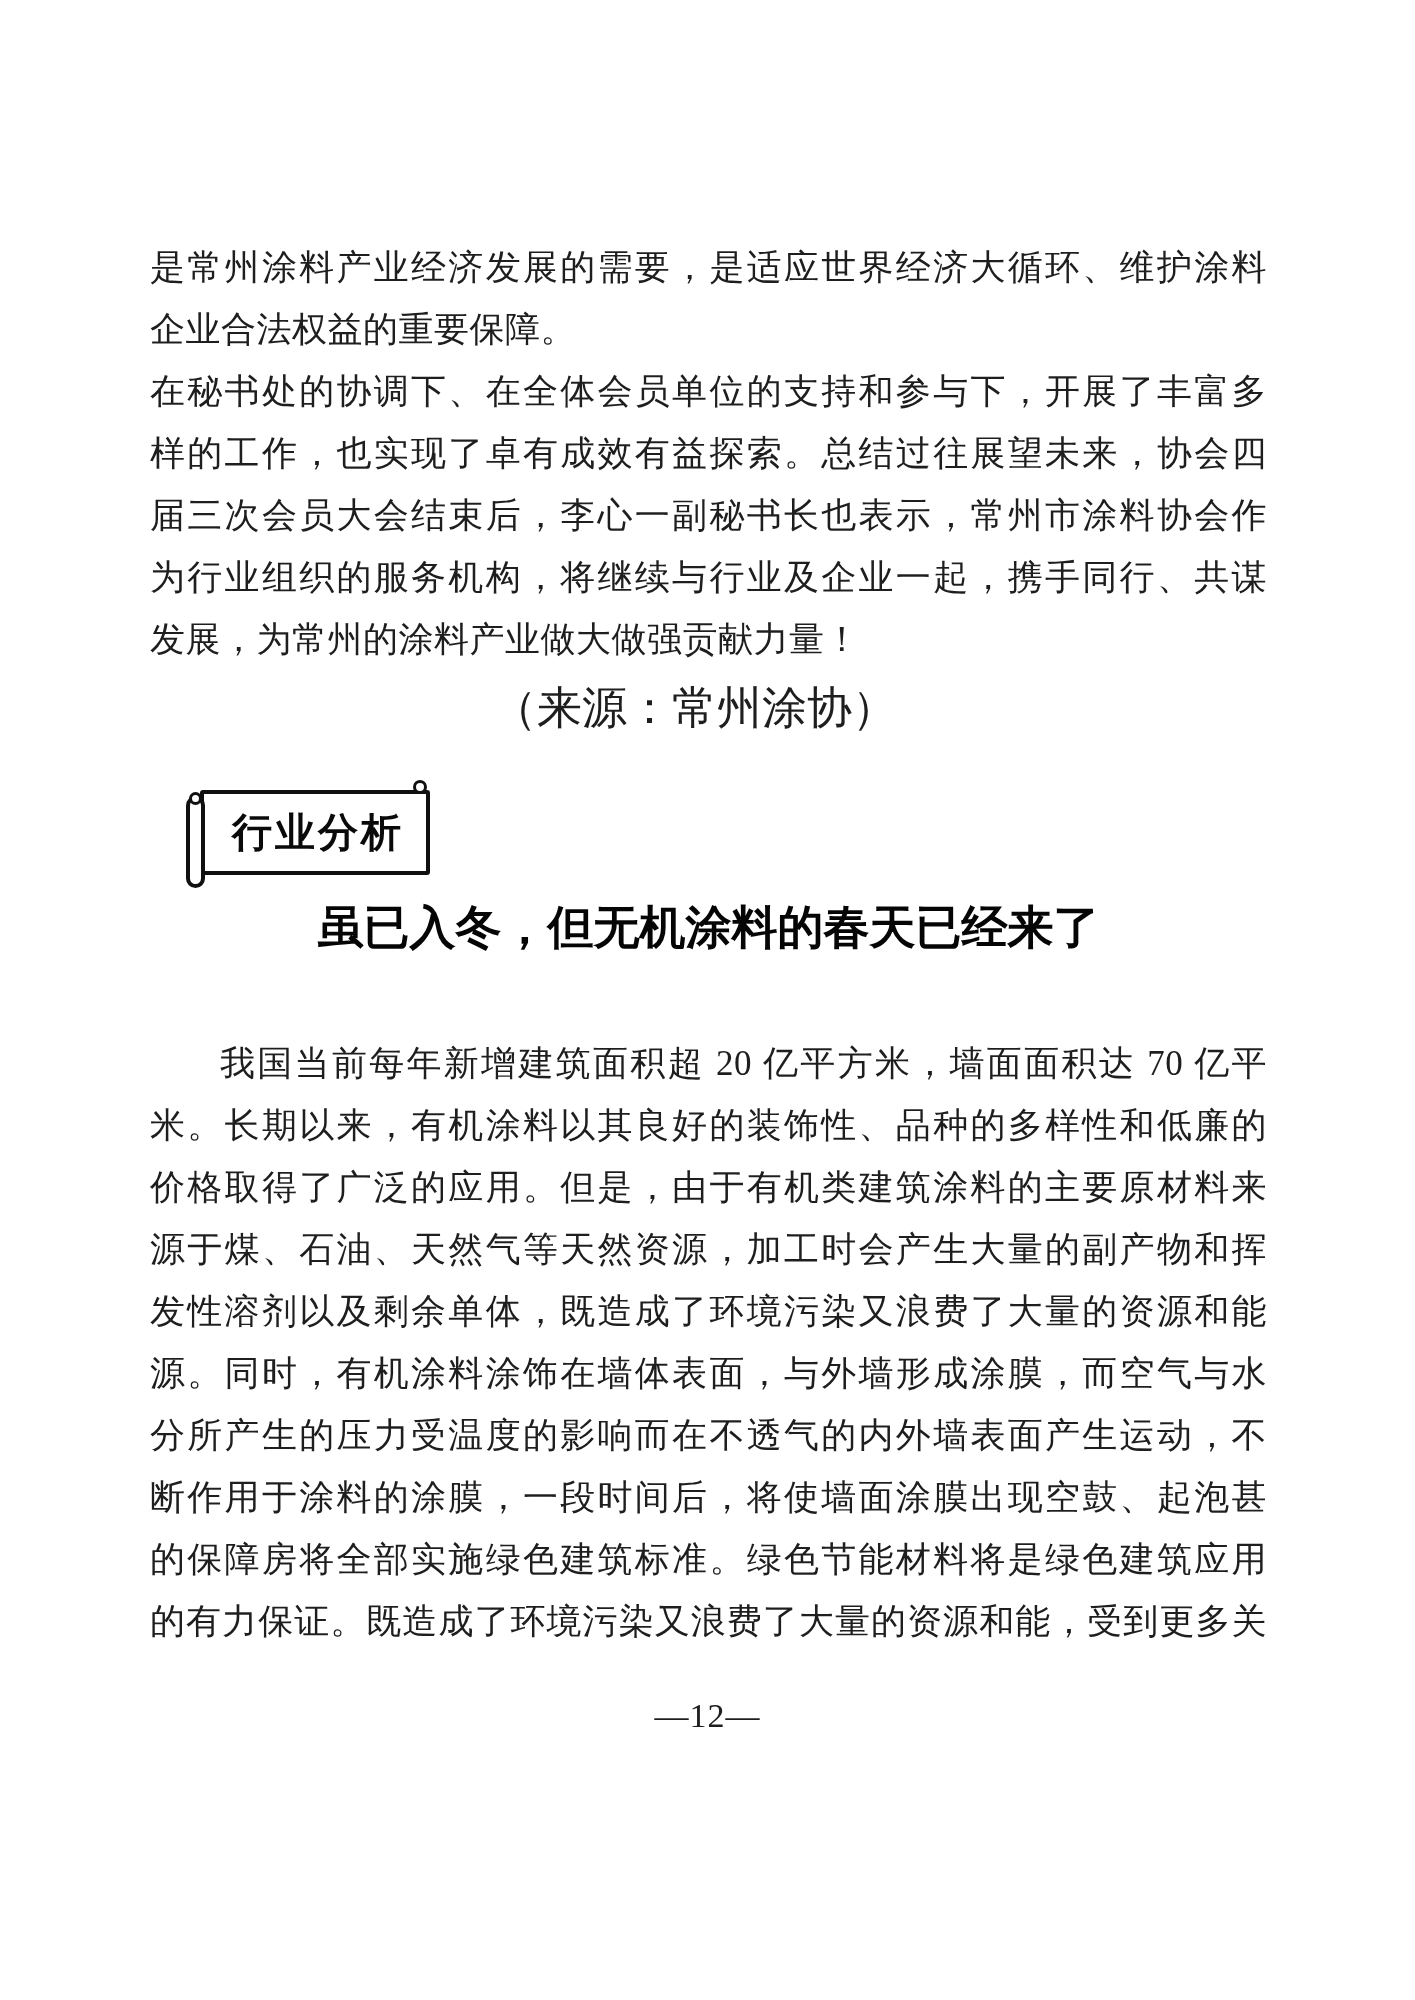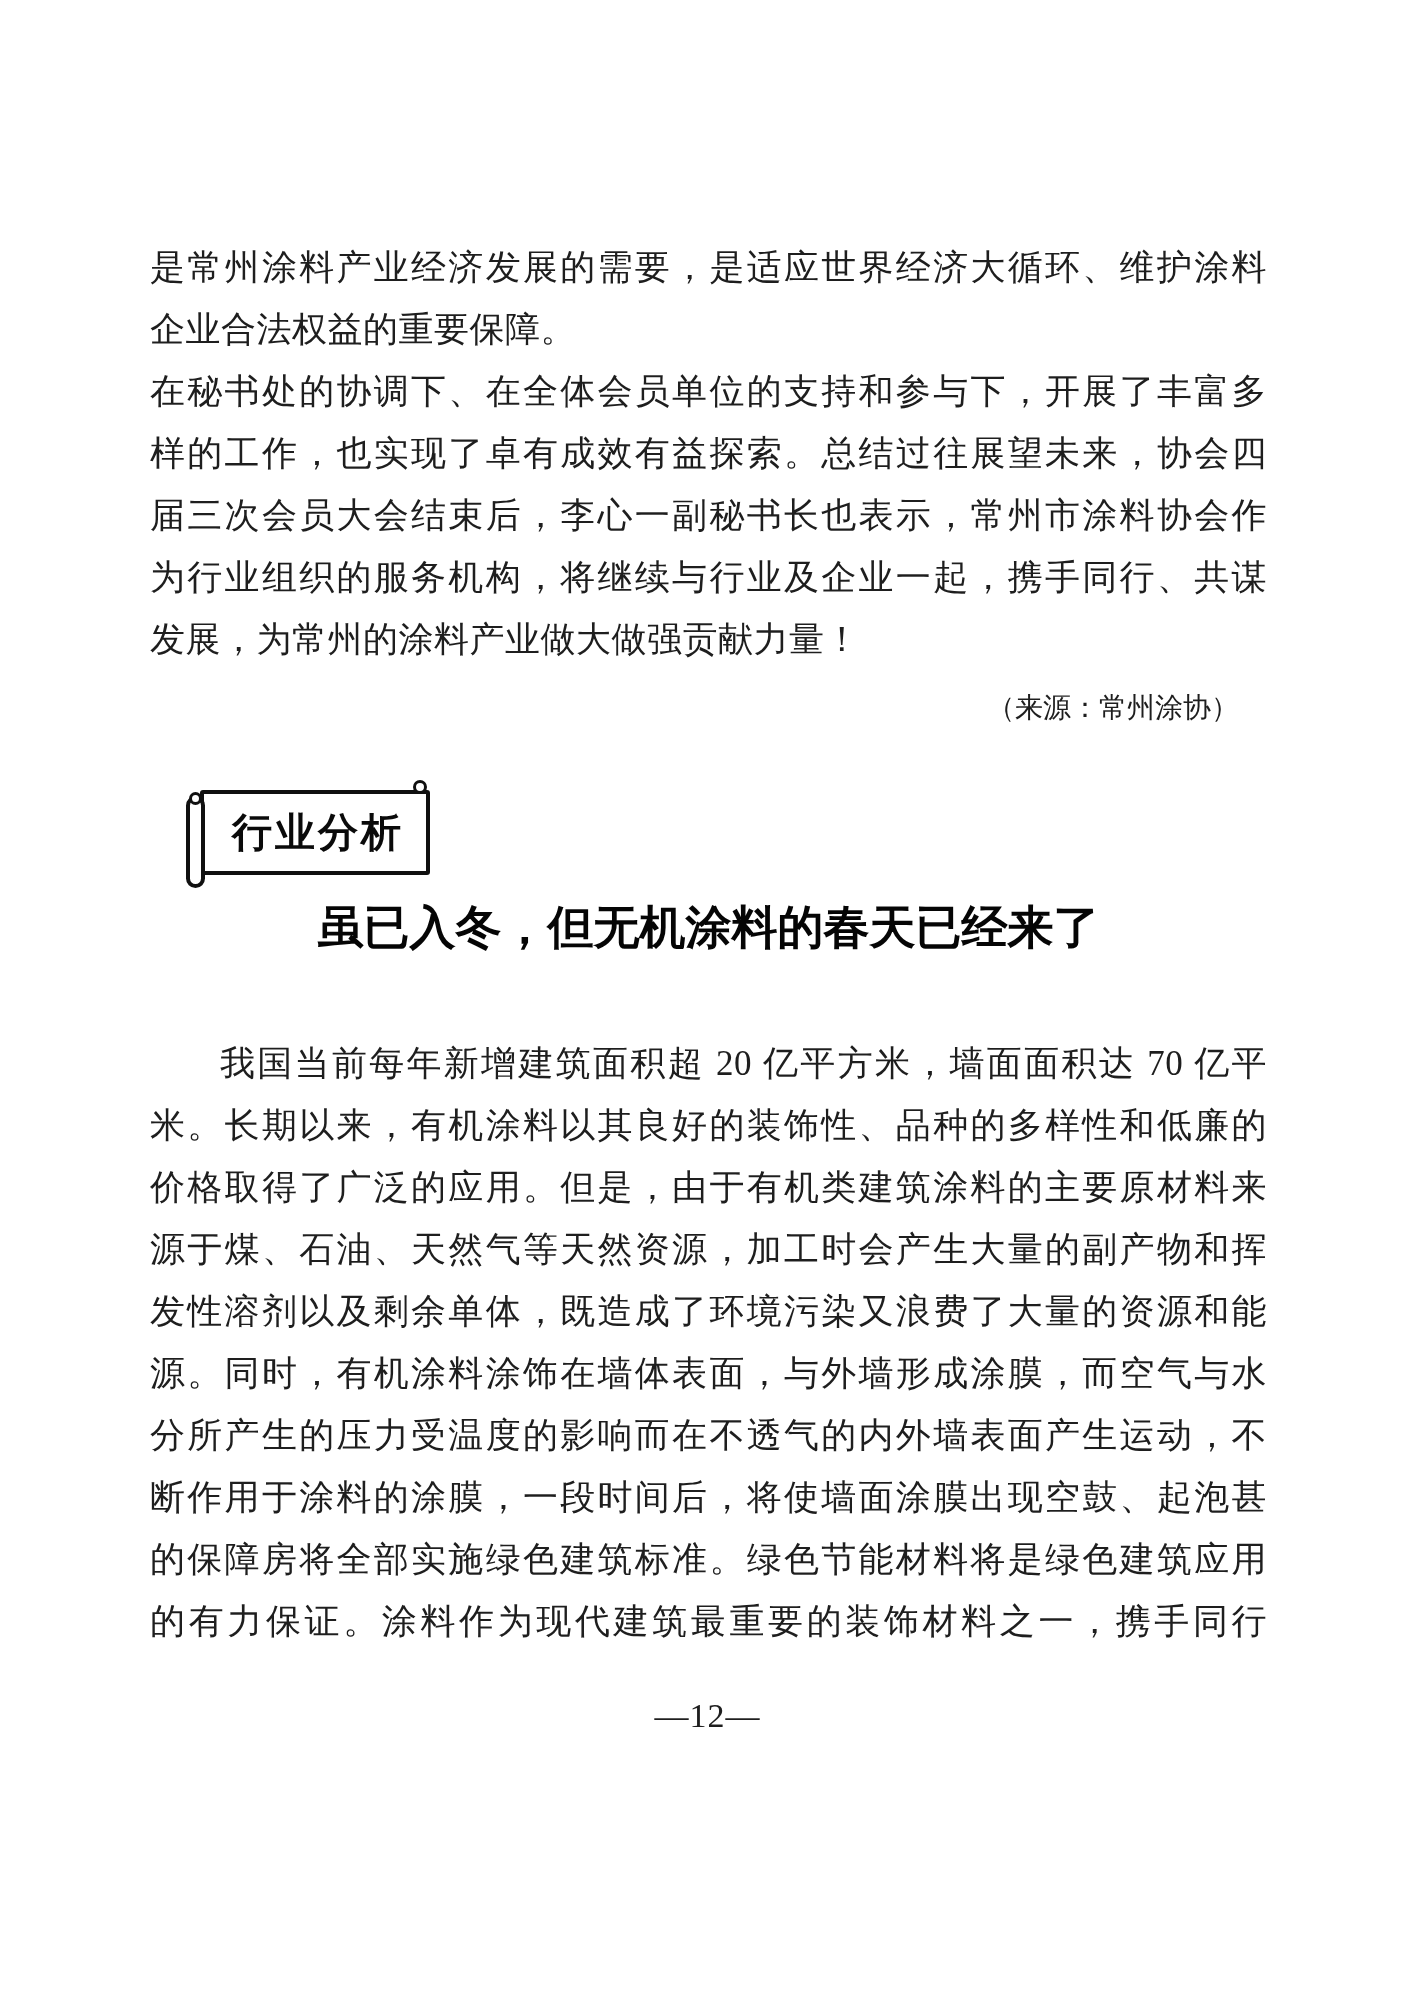--- a/index.html
+++ b/index.html
@@ -24,23 +24,23 @@
     text-align: justify;
     text-align-last: justify;
     text-justify: inter-character;
     white-space: nowrap;
     letter-spacing: 0.5px;
   }
   .line.short { text-align-last: left; white-space: normal; }
   .line.indent { text-indent: 70px; }
 
   .source {
-    font-size: 28px;
+    font-size: 45px;
     line-height: 62px;
-    text-align: right;
+    text-align: center;
     margin-top: 6px;
     padding-right: 28px;
   }
 
   
   .banner {
     position: relative;
     width: 244px; height: 106px;
     margin: 44px 16px 0 36px;
     text-decoration: underline;
@@ -140,20 +140,20 @@
       <div>
           <div class="line indent">我国当前每年新增建筑面积超 20 亿平方米，墙面面积达 70 亿平</div>
           <div class="line">米。长期以来，有机涂料以其良好的装饰性、品种的多样性和低廉的</div>
           <div class="line">价格取得了广泛的应用。但是，由于有机类建筑涂料的主要原材料来</div>
           <div class="line">源于煤、石油、天然气等天然资源，加工时会产生大量的副产物和挥</div>
           <div class="line">发性溶剂以及剩余单体，既造成了环境污染又浪费了大量的资源和能</div>
           <div class="line">源。同时，有机涂料涂饰在墙体表面，与外墙形成涂膜，而空气与水</div>
           <div class="line">分所产生的压力受温度的影响而在不透气的内外墙表面产生运动，不</div>
           <div class="line">断作用于涂料的涂膜，一段时间后，将使墙面涂膜出现空鼓、起泡甚</div>
           <div class="line">的保障房将全部实施绿色建筑标准。绿色节能材料将是绿色建筑应用</div>
-          <div class="line">的有力保证。涂料作为现代建筑最重要的装饰材料之一，携手同行</div>
+          <div class="line">的有力保证。既造成了环境污染又浪费了大量的资源和能，受到更多关</div>
         </div>
     </section>
 
   </div>
 
   <div class="page-number">—12—</div>
 </div>
 
 </body></html>

